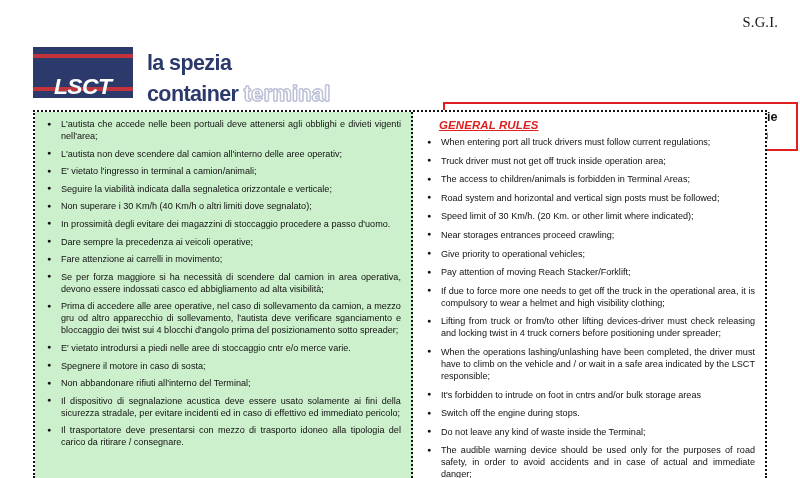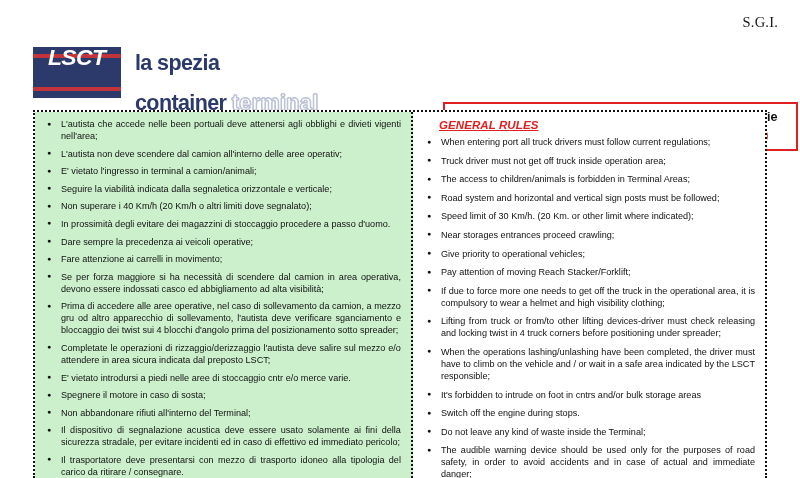--- a/index.html
+++ b/index.html
@@ -45,26 +45,26 @@
 
   .logo-wrap {
     position: absolute;
     left: 0;
     top: 1px;
     display: flex;
     align-items: flex-start;
   }
 
   .logo-mark {
-    width: 88px;
+    width: 100px;
     height: 51px;
     background: #2b3a6b;
     position: relative;
     display: flex;
-    align-items: flex-start;
+    align-items: flex-end;
     justify-content: center;
     box-sizing: border-box;
   }
   .logo-mark .stripe {
     position: absolute;
     left: 0;
     right: 0;
     height: 4px;
     background: #c2343c;
   }
@@ -88,21 +88,21 @@
     padding-top: 5px;
   }
   .logo-words .l1,
   .logo-words .l2 {
     font-weight: bold;
     font-size: 21.5px;
     color: #2b3a6b;
     letter-spacing: -0.6px;
     white-space: nowrap;
   }
-  .logo-words .l2 { margin-top: 18px; }
+  .logo-words .l2 { margin-top: 9px; }
   .logo-words .outline {
     color: #ffffff;
     -webkit-text-stroke: 1px #b9bfd4;
     text-shadow:
       -1px 0 #c3c8da, 1px 0 #c3c8da,
       0 -1px #c3c8da, 0 1px #c3c8da;
     font-weight: bold;
     letter-spacing: 0.4px;
   }
 
@@ -237,27 +237,26 @@
   </div>
 
   <div class="table">
 
     <div class="col col-left">
       <ul class="rules" id="it-list">
           <li>L'autista che accede nelle been portuali deve attenersi agli obblighi e divieti vigenti nell'area;</li>
           <li>L'autista non deve scendere dal camion all'interno delle aree operativ;</li>
           <li>E' vietato l'ingresso in terminal a camion/animali;</li>
           <li>Seguire la viabilità indicata dalla segnaletica orizzontale e verticale;</li>
-          <li>Non superare i 40 Km/h (20 Km/h o altri limiti dove segnalato);</li>
+          <li>Non superare i 30 Km/h (40 Km/h o altri limiti dove segnalato);</li>
           <li>In prossimità degli evitare dei magazzini di stoccaggio procedere a passo d'uomo.</li>
           <li>Dare sempre la precedenza ai veicoli operative;</li>
           <li>Fare attenzione ai carrelli in movimento;</li>
           <li>Se per forza maggiore si ha necessità di scendere dal camion in area operativa, devono essere indossati casco ed abbigliamento ad alta visibilità;</li>
           <li>Prima di accedere alle aree operative, nel caso di sollevamento da camion, a mezzo gru od altro apparecchio di sollevamento, l'autista deve verificare sganciamento e bloccaggio dei twist sui 4 blocchi d'angolo prima del posizionamento sotto spreader;</li>
-          <li>Completate le operazioni di rizzaggio/derizzaggio l'autista deve salire sul mezzo e/o attendere in area sicura indicata dal preposto LSCT;</li>
           <li>E' vietato introdursi a piedi nelle aree di stoccaggio cntr e/o merce varie.</li>
           <li>Spegnere il motore in caso di sosta;</li>
           <li>Non abbandonare rifiuti all'interno del Terminal;</li>
           <li>Il dispositivo di segnalazione acustica deve essere usato solamente ai fini della sicurezza stradale, per evitare incidenti ed in caso di effettivo ed immediato pericolo;</li>
           <li>Il trasportatore deve presentarsi con mezzo di trasporto idoneo alla tipologia del carico da ritirare / consegnare.</li>
         </ul>
     </div>
 
     <div class="col col-right">
       <div class="sec-head">GENERAL RULES</div>

